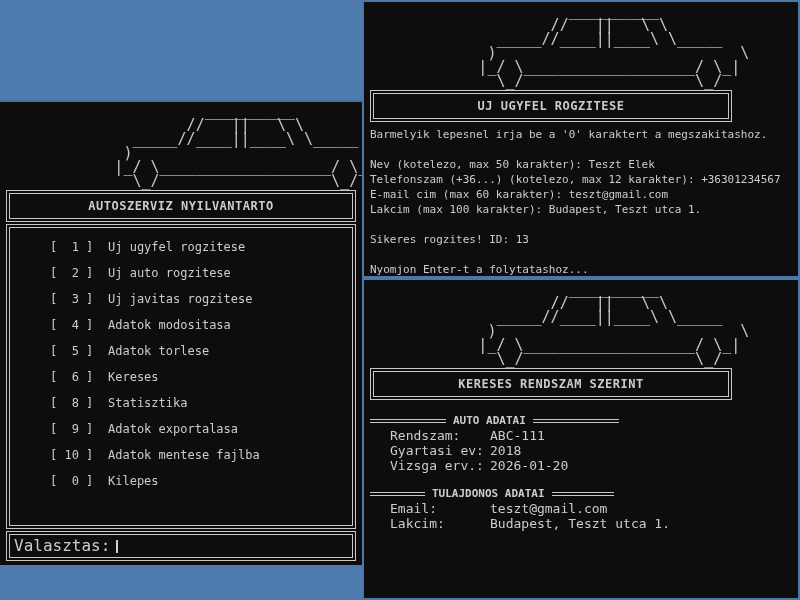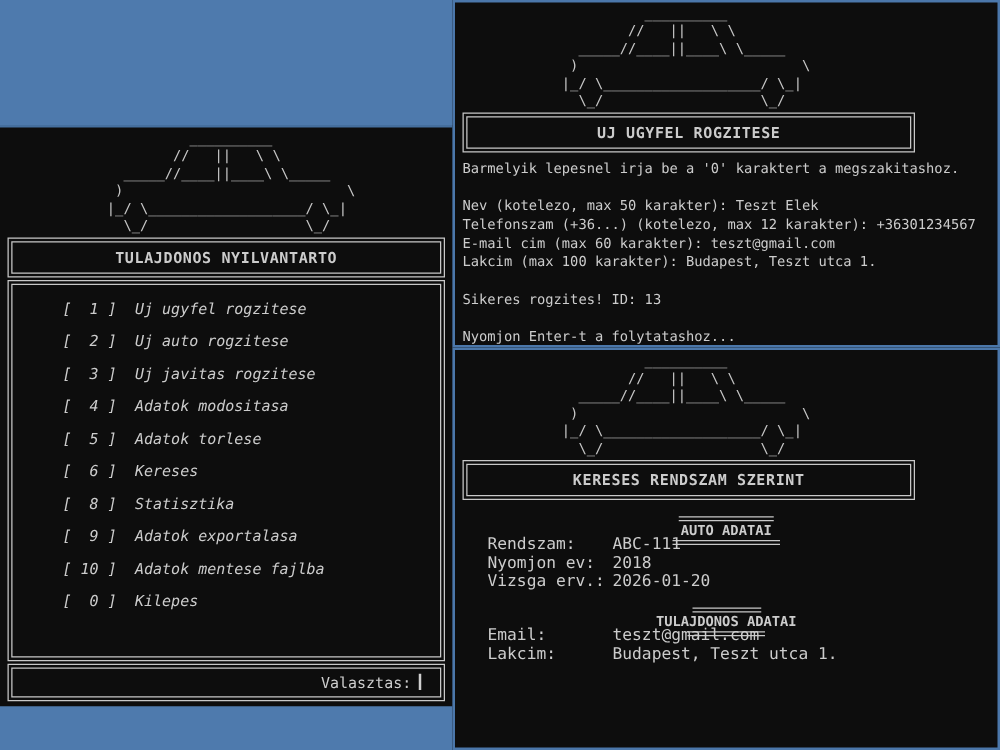--- a/index.html
+++ b/index.html
@@ -20,73 +20,73 @@
   }
   .term-topright{
     left:362px;top:0;width:438px;height:278px;
     border:2px solid #4b77aa;padding:2px 6px;
   }
   .term-bottomright{
     left:362px;top:278px;width:438px;height:322px;
     border:2px solid #4b77aa;padding:2px 6px;
   }
   pre.car{
-    margin:0;font-size:11px;line-height:14px;white-space:pre;color:#c9c9c9;
+    margin:0;font-size:15px;line-height:14px;white-space:pre;color:#c9c9c9;
   }
   .tbox{
     border:4px double #c8c8c8;text-align:center;
     font-size:12px;font-weight:bold;letter-spacing:.5px;
     line-height:16px;padding:4px 0;margin-top:2px;
     box-sizing:border-box;
   }
   .term-topright .tbox,.term-bottomright .tbox{width:362px;}
   .menubox{
     border:4px double #c8c8c8;margin-top:2px;flex:1;
     display:flex;flex-direction:column;overflow:hidden;
   }
   .mitems{flex:1;padding-top:6px;}
-  .mitem{line-height:26px;font-size:12px;padding-left:40px;white-space:pre;font-style:italic;}
+  .mitem{line-height:26px;font-size:12px;padding-left:40px;white-space:pre;}
   .mkey{display:inline-block;white-space:pre;width:58px;}
   .promptbox{
-    border:4px double #c8c8c8;margin-top:2px;text-align:right;
-    font-size:12px;line-height:16px;padding:3px 15px;
+    border:4px double #c8c8c8;margin-top:2px;text-align:left;
+    font-size:16px;line-height:16px;padding:3px 4px;
   }
   .cursor{
     display:inline-block;width:2px;height:13px;background:#cfcfcf;
     vertical-align:-2px;margin-left:6px;
     animation:blink 1.1s steps(1) infinite;
   }
   @keyframes blink{50%{opacity:0;}}
   pre.tlines{
     margin:5px 0 0 0;font-size:11px;line-height:15px;white-space:pre;
   }
   .qline{margin-top:5px;font-size:11px;line-height:15px;white-space:pre;}
   .sechead{
     display:flex;align-items:center;margin-top:13px;height:15px;
-    font-size:11px;font-weight:bold;line-height:15px;flex-direction:column;
+    font-size:11px;font-weight:bold;line-height:15px;
   }
   .rule{border-top:4px double #c8c8c8;height:0;}
   .sechead .sectxt{padding:0 7px;white-space:pre;}
   .drow{font-size:13px;line-height:15px;padding-left:20px;white-space:pre;}
   .dlabel{display:inline-block;width:100px;white-space:pre;}
 </style>
 </head>
 <body>
 
 <div class="desktop">
 
   <div class="term term-left">
     <pre class="car">                      __________
                     //   ||   \ \
               _____//____||____\ \_____
              )                           \
             |_/ \___________________/ \_|
               \_/                   \_/</pre>
     <div class="tbox">
-      <span>TULAJDONOS NYILVANTARTO</span>
+      <span>AUTOSZERVIZ NYILVANTARTO</span>
     </div>
     <div class="menubox">
       <div class="mitems">
         <div class="mitem"><span class="mkey">[  1 ]</span><span class="mlabel">Uj ugyfel rogzitese</span></div>
         <div class="mitem"><span class="mkey">[  2 ]</span><span class="mlabel">Uj auto rogzitese</span></div>
         <div class="mitem"><span class="mkey">[  3 ]</span><span class="mlabel">Uj javitas rogzitese</span></div>
         <div class="mitem"><span class="mkey">[  4 ]</span><span class="mlabel">Adatok modositasa</span></div>
         <div class="mitem"><span class="mkey">[  5 ]</span><span class="mlabel">Adatok torlese</span></div>
         <div class="mitem"><span class="mkey">[  6 ]</span><span class="mlabel">Kereses</span></div>
         <div class="mitem"><span class="mkey">[  8 ]</span><span class="mlabel">Statisztika</span></div>
@@ -132,21 +132,21 @@
     <div class="tbox">
       <span>KERESES RENDSZAM SZERINT</span>
     </div>
 
     <div class="sechead">
       <span class="rule" style="width:76px"></span>
       <span class="sectxt">AUTO ADATAI</span>
       <span class="rule" style="width:86px"></span>
     </div>
     <div class="drow"><span class="dlabel">Rendszam:</span><span class="dvalue">ABC-111</span></div>
-    <div class="drow"><span class="dlabel">Nyomjon ev:</span><span class="dvalue">2018</span></div>
+    <div class="drow"><span class="dlabel">Gyartasi ev:</span><span class="dvalue">2018</span></div>
     <div class="drow"><span class="dlabel">Vizsga erv.:</span><span class="dvalue">2026-01-20</span></div>
 
     <div class="sechead">
       <span class="rule" style="width:55px"></span>
       <span class="sectxt">TULAJDONOS ADATAI</span>
       <span class="rule" style="width:62px"></span>
     </div>
     <div class="drow"><span class="dlabel">Email:</span><span class="dvalue">teszt@gmail.com</span></div>
     <div class="drow"><span class="dlabel">Lakcim:</span><span class="dvalue">Budapest, Teszt utca 1.</span></div>
 

